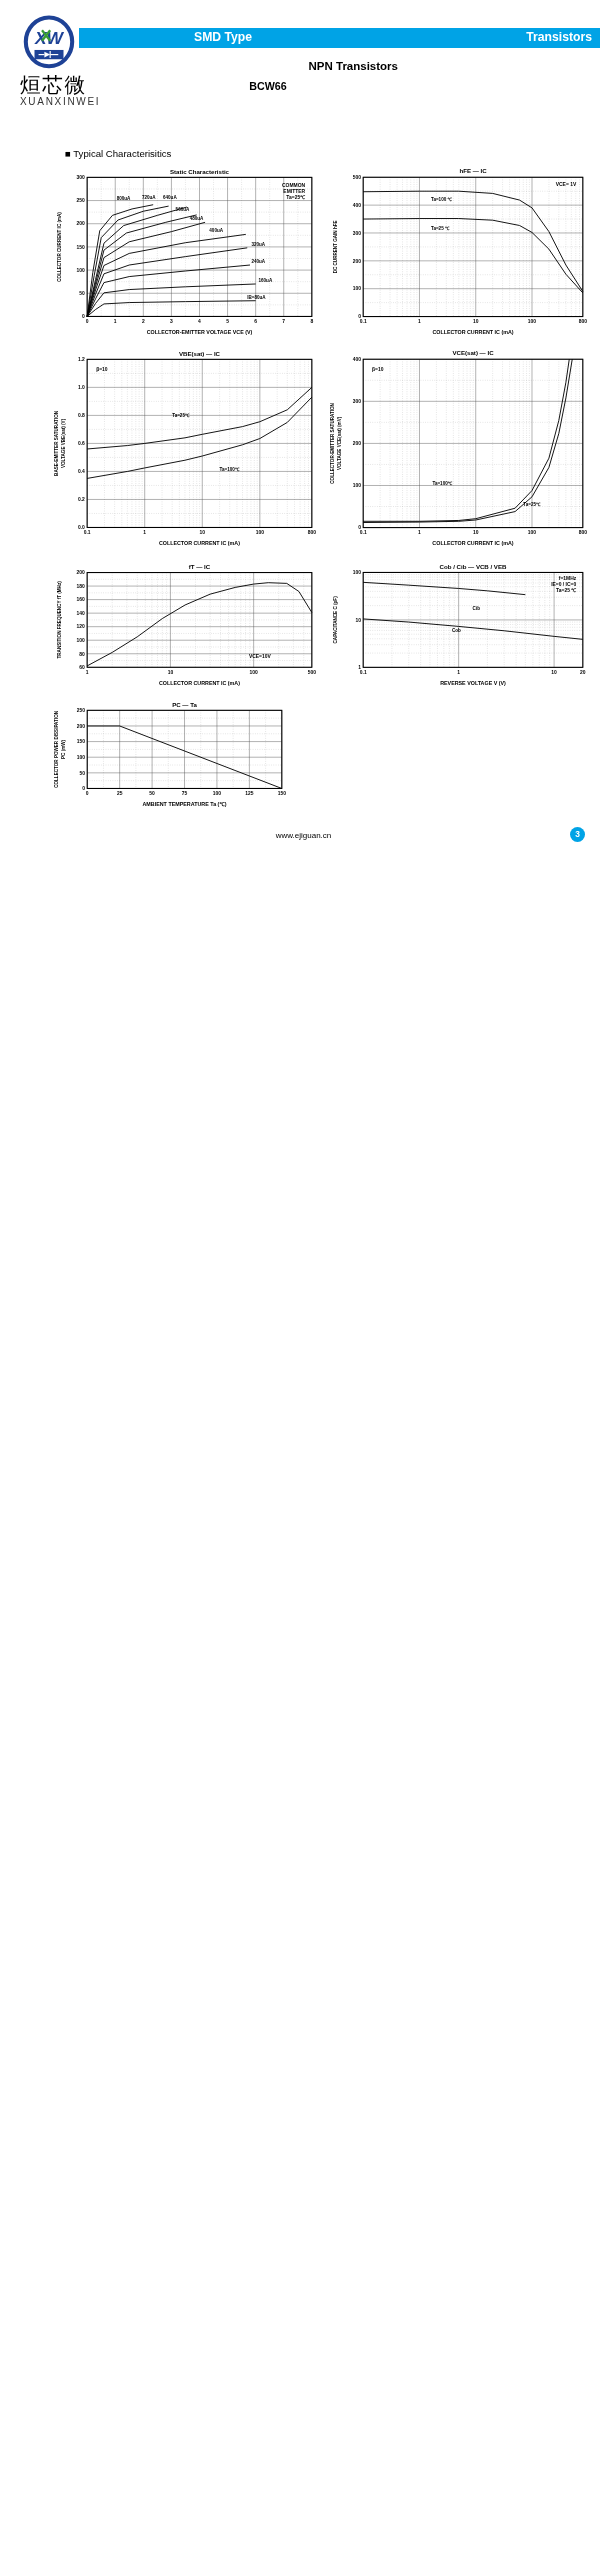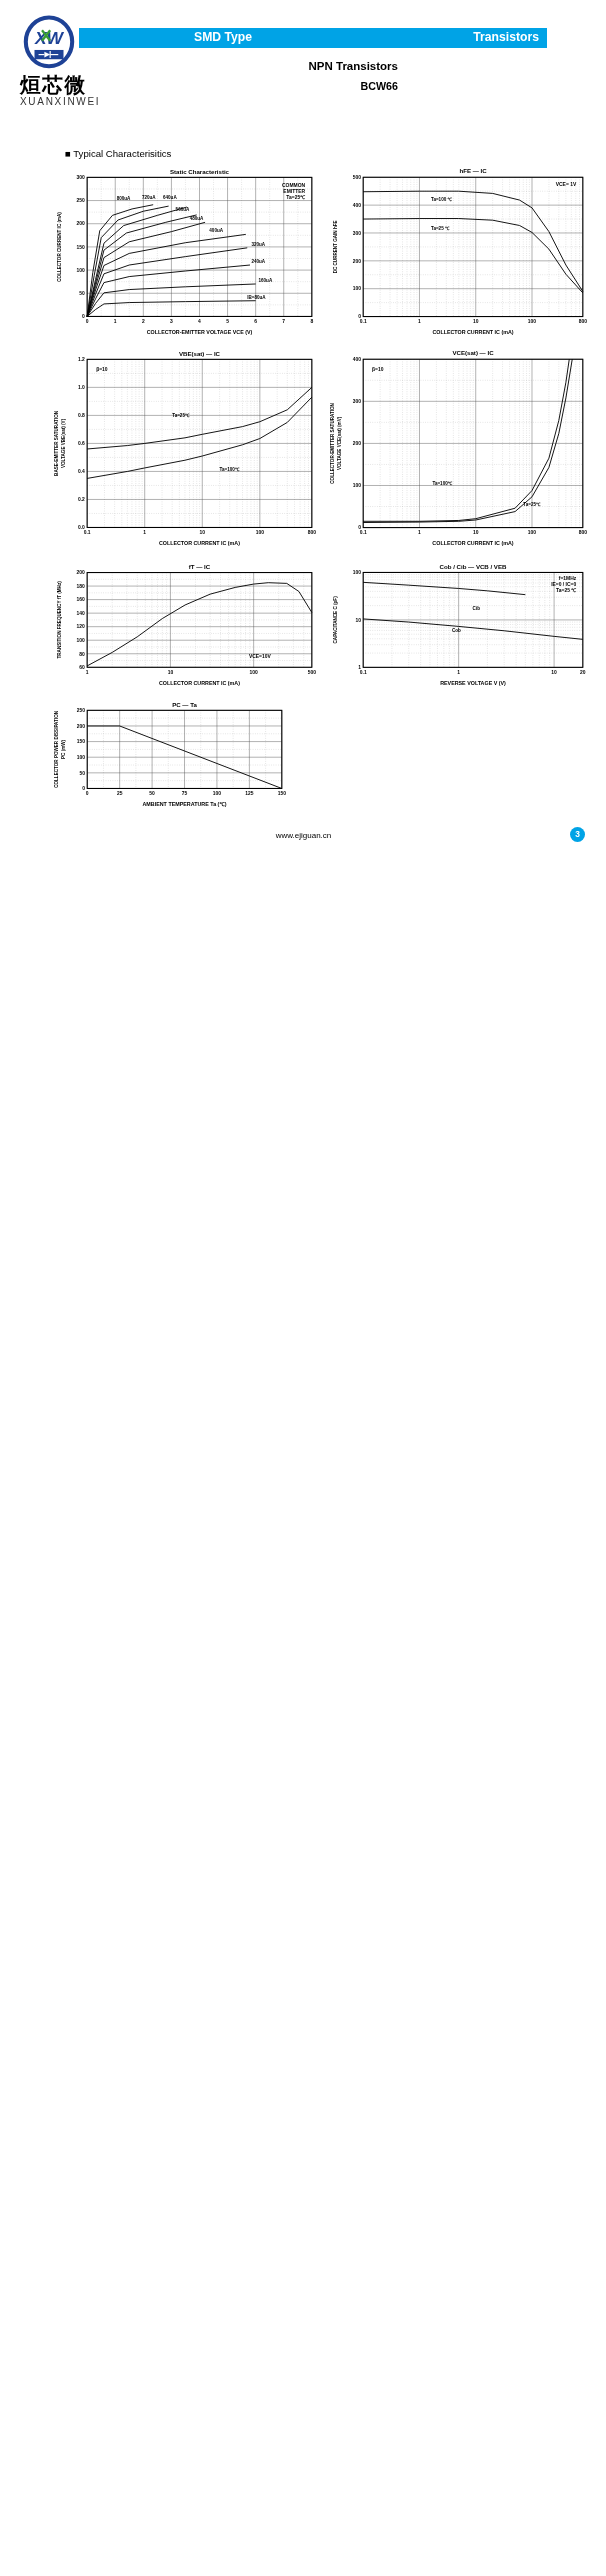--- a/index.html
+++ b/index.html
@@ -2,28 +2,28 @@
 <html style="font-size:12.2px"><head>
 <meta charset="utf-8">
 <style>
   html,body{margin:0;padding:0;background:#fff;}
   body{width:607px;height:2576px;position:relative;font-family:"Liberation Sans",sans-serif;color:#000;}
   .page{position:absolute;left:0;width:607px;height:859px;background:#fff;overflow:hidden;}
   #p1{top:0}#p2{top:1122}#p3{top:2244}
   .abs{position:absolute}
   
   .logo{left:20px;top:13.8px;width:89px;text-align:left}
-  .logo-cn{font-size:20.7px;font-weight:bold;letter-spacing:1.5px;line-height:23px;margin-top:-1.5px}
+  .logo-cn{font-size:20.7px;font-weight:normal;letter-spacing:1.5px;line-height:23px;margin-top:-1.5px}
   .logo-en{font-size:10px;letter-spacing:1.7px;color:#333}
-  .banner{left:79px;top:27.6px;width:468px;height:20.7px;background:#00A3E6;}
+  .banner{left:79px;top:27.6px;width:521px;height:20.7px;background:#00A3E6;}
   .banner span{position:absolute;top:2.3px;color:#fff;font-weight:bold;font-size:12.2px}
   .banner .bl{left:115px}
   .banner .br{right:8px}
   .npn{left:138px;top:60px;width:260px;text-align:right;font-weight:bold;font-size:11.5px}
-  .part{left:138px;top:80px;width:260px;text-align:right;font-weight:bold;font-size:10.7px}
+  .part{left:138px;top:80px;width:260px;text-align:center;font-weight:bold;font-size:10.7px}
   
   .sect{font-size:9.6px;}
   .feat-line{font-size:7.7px;line-height:16px;white-space:pre}
   
   table{border-collapse:collapse;font-size:6.9px;table-layout:fixed}
   td,th{border:0.8px solid #000;padding:0 2.3px;text-align:center;overflow:hidden}
   th{font-weight:bold}
   .t{border:1.5px solid #000}
   .t tr{height:14.5px}
   td.l{text-align:left;padding-left:3.8px}

